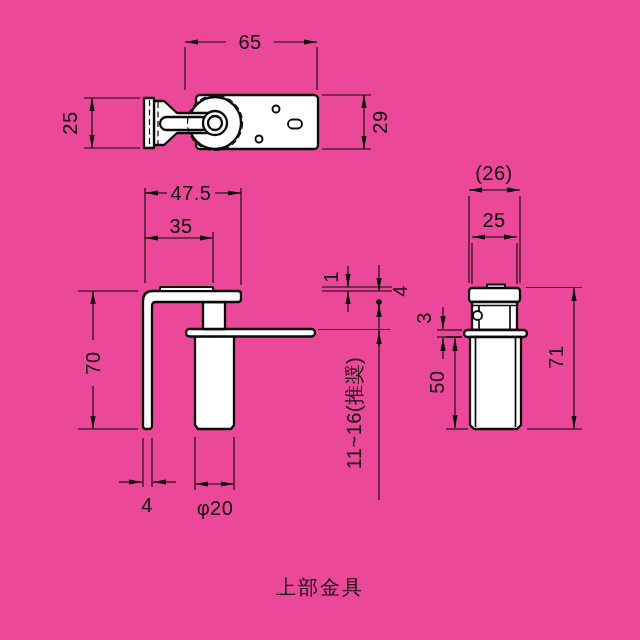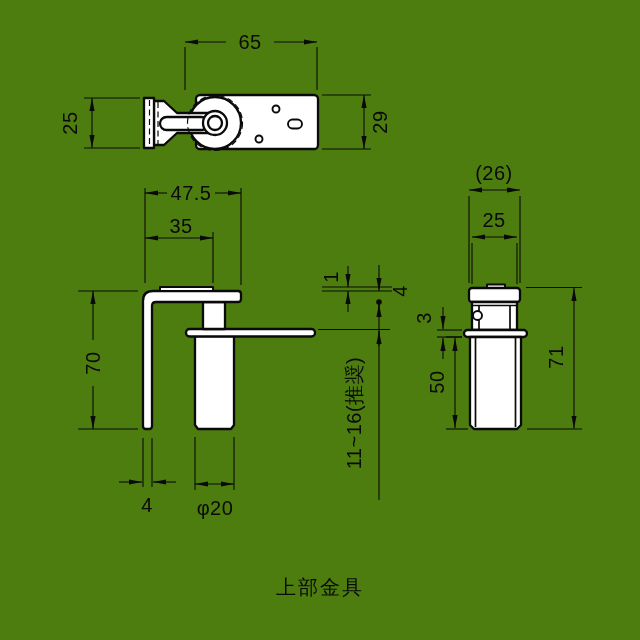--- a/index.html
+++ b/index.html
@@ -1,16 +1,16 @@
 <!DOCTYPE html>
 <html><head>
 <meta charset="utf-8">
 <style>
   html,body{margin:0;padding:0;background:#fff;}
-  .stage{width:640px;height:640px;background:#4d7c0f;position:relative;font-family:"Liberation Sans",sans-serif;}
+  .stage{width:640px;height:640px;background:#ec4899;position:relative;font-family:"Liberation Sans",sans-serif;}
   svg{display:block}
   .part{fill:#ffffff;stroke:#0a0a0a;stroke-width:2.3;stroke-linejoin:round;}
   .part-med{fill:#ffffff;stroke:#0a0a0a;stroke-width:1.9;stroke-linejoin:round;}
   .edge{fill:none;stroke:#0a0a0a;stroke-width:1.7;}
   .thin{fill:none;stroke:#0a0a0a;stroke-width:1.1;}
   .dashed{fill:none;stroke:#0a0a0a;stroke-width:1.2;stroke-dasharray:6 3.5;}
   .dim-text{font-family:"Liberation Sans",sans-serif;font-size:20px;fill:#0a0a0a;letter-spacing:0.5px;}
   .title-text{font-family:"Liberation Sans",sans-serif;font-size:20px;fill:#0a0a0a;letter-spacing:2px;}
   .dot{fill:#0a0a0a;stroke:none;}
 </style>

